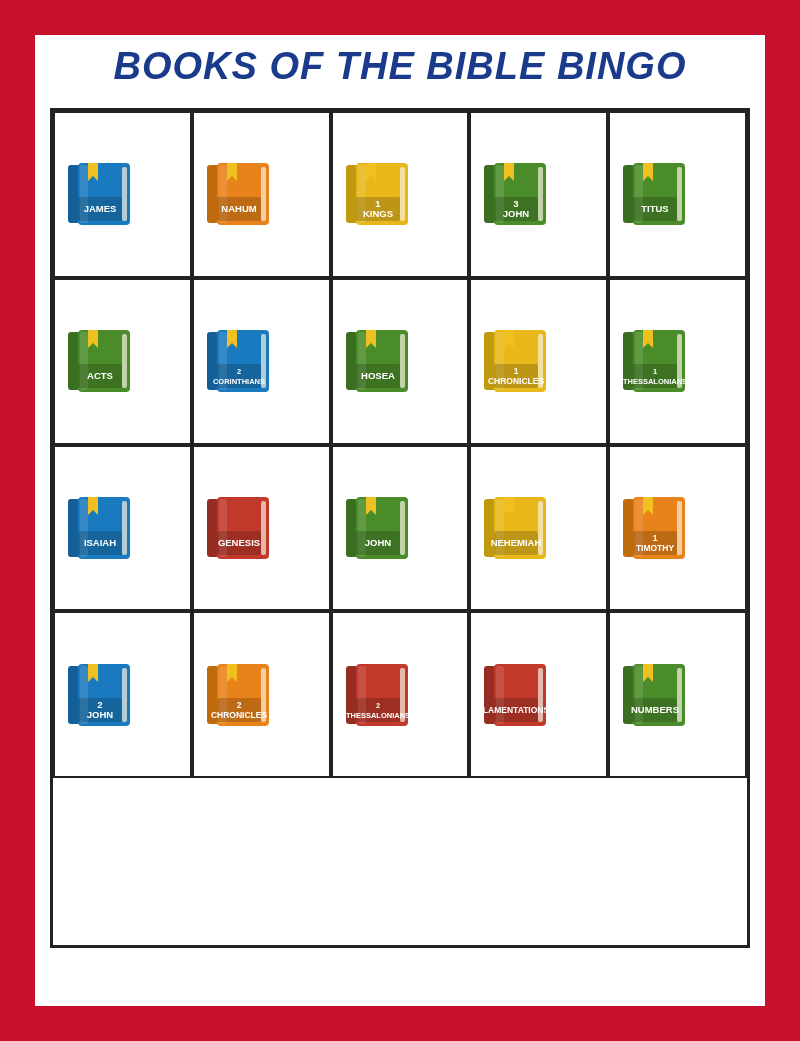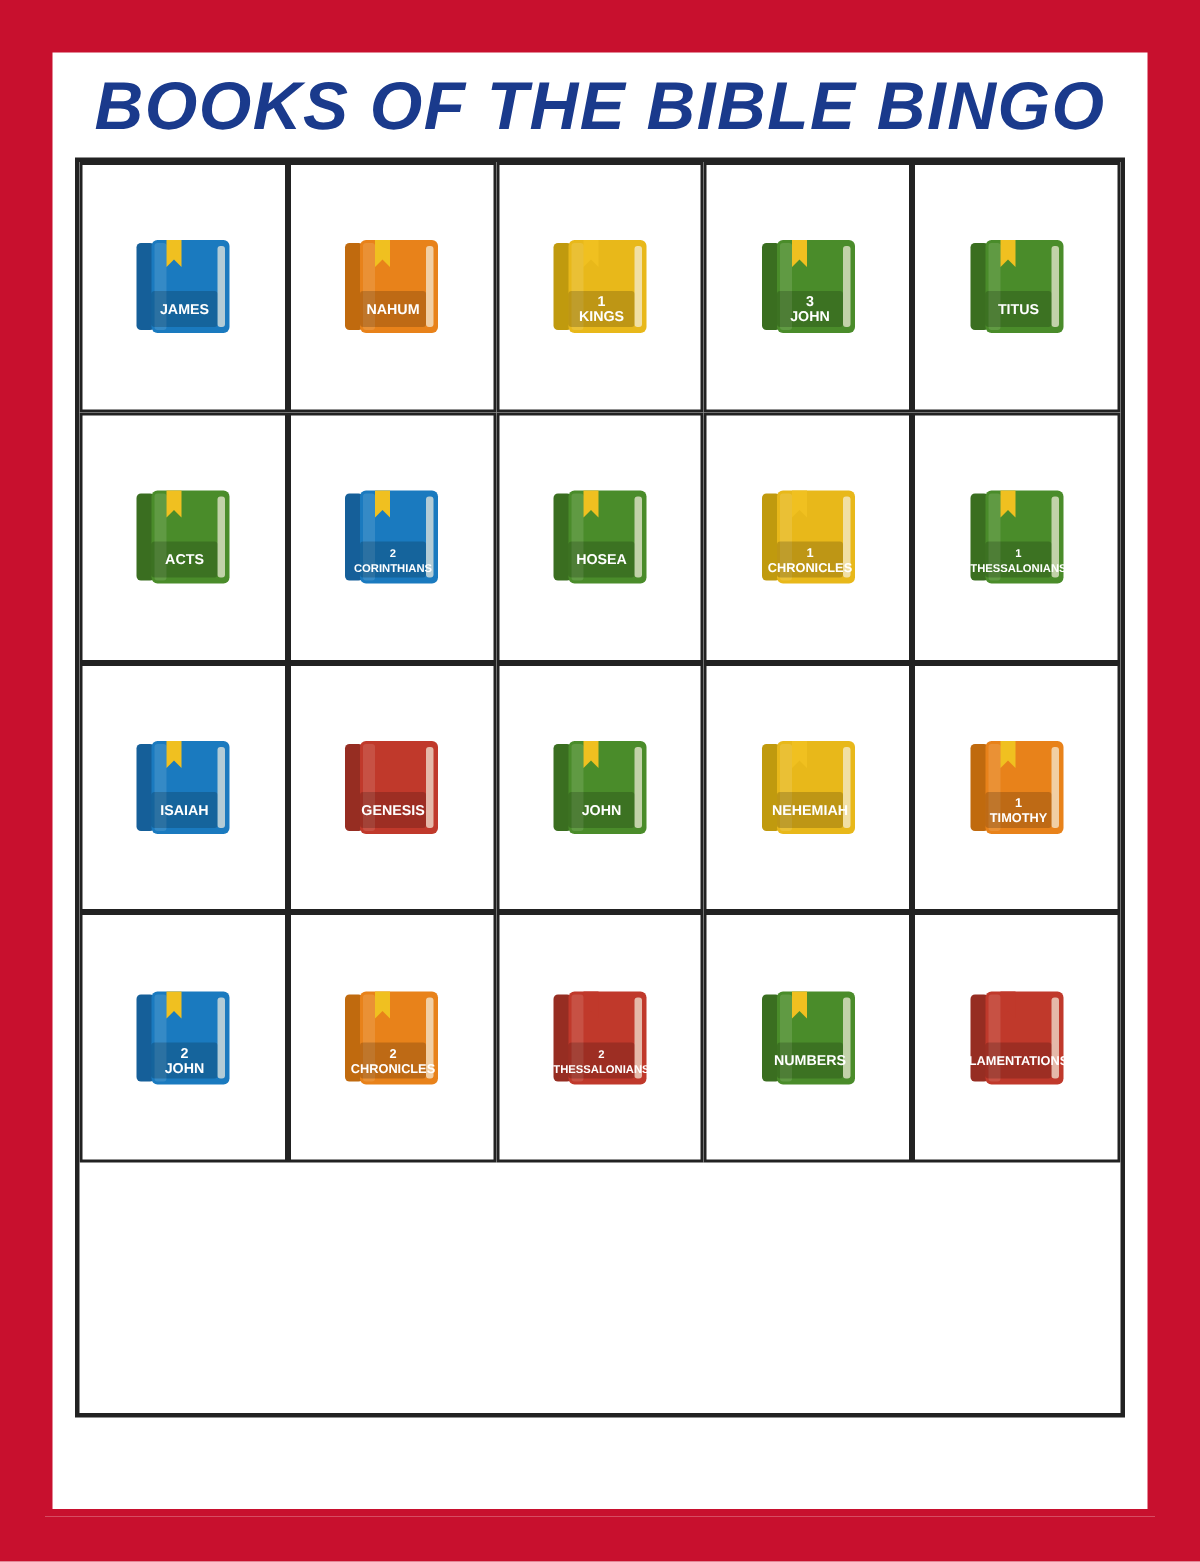--- a/index.html
+++ b/index.html
@@ -25,25 +25,25 @@
       width: 740px;
       height: 981px;
       background: white;
       border: 5px solid #c8102e;
       padding: 10px 20px 15px 20px;
       display: flex;
       flex-direction: column;
       align-items: center;
     }
     .title {
-      font-size: 45px;
+      font-size: 38px;
       font-weight: 900;
       color: #1a3a8c;
       text-align: center;
-      margin-bottom: 8px;
+      margin-bottom: 20px;
       font-family: 'Arial Black', Arial, sans-serif;
       letter-spacing: 1px;
       text-transform: uppercase;
       font-style: italic;
     }
     .grid-container {
       border: 3px solid #222;
       display: grid;
       grid-template-columns: repeat(5, 1fr);
       grid-template-rows: repeat(5, 1fr);
@@ -54,21 +54,20 @@
       border: 2px solid #222;
       display: flex;
       align-items: center;
       justify-content: center;
       background: white;
       padding: 4px;
     }
     .book-wrapper {
       display: flex;
       flex-direction: column;
-      align-items: center;
       justify-content: center;
       width: 100%;
       height: 100%;
     }
     .book-icon {
       width: 80px;
       height: 80px;
       position: relative;
       display: flex;
       align-items: center;
@@ -498,56 +497,56 @@
       <text x="40" y="62" text-anchor="middle" font-family="Arial, sans-serif" font-weight="900" font-size="7.5" fill="white">THESSALONIANS</text>
     </svg>
   </div>
           </div>
         </div>
         <div class="cell">
           <div class="book-wrapper">
             <div class="book-icon">
     <svg class="book-svg" viewBox="0 0 78 78" xmlns="http://www.w3.org/2000/svg">
 
+      <rect x="8" y="10" width="12" height="58" rx="3" fill="#962d22"></rect>
+
+      <rect x="18" y="8" width="52" height="62" rx="4" fill="#c0392b"></rect>
+
+      <rect x="62" y="12" width="5" height="54" rx="2" fill="#f5f0e0" opacity="0.7"></rect>
+
+      <polygon points="28,8 38,8 38,26 33,21 28,26" fill="#c0392b"></polygon>
+
+      <rect x="20" y="10" width="8" height="58" rx="2" fill="white" opacity="0.12"></rect>
+
+      <rect x="18" y="42" width="44" height="24" rx="2" fill="rgba(0,0,0,0.18)"></rect>
+
+      <text x="40" y="57" text-anchor="middle" font-family="Arial, sans-serif" font-weight="900" font-size="8.5" fill="white" text-decoration="none">LAMENTATIONS</text>
+
+    </svg>
+  </div>
+          </div>
+        </div>
+        <div class="cell">
+          <div class="book-wrapper">
+            <div class="book-icon">
+    <svg class="book-svg" viewBox="0 0 78 78" xmlns="http://www.w3.org/2000/svg">
+
       <rect x="8" y="10" width="12" height="58" rx="3" fill="#3a6e20"></rect>
 
       <rect x="18" y="8" width="52" height="62" rx="4" fill="#4a8c2a"></rect>
 
       <rect x="62" y="12" width="5" height="54" rx="2" fill="#f5f0e0" opacity="0.7"></rect>
 
       <polygon points="28,8 38,8 38,26 33,21 28,26" fill="#f0c020"></polygon>
 
       <rect x="20" y="10" width="8" height="58" rx="2" fill="white" opacity="0.12"></rect>
 
       <rect x="18" y="42" width="44" height="24" rx="2" fill="rgba(0,0,0,0.18)"></rect>
 
       <text x="40" y="57" text-anchor="middle" font-family="Arial, sans-serif" font-weight="900" font-size="9.5" fill="white" text-decoration="none">NUMBERS</text>
 
     </svg>
   </div>
           </div>
         </div>
-        <div class="cell">
-          <div class="book-wrapper">
-            <div class="book-icon">
-    <svg class="book-svg" viewBox="0 0 78 78" xmlns="http://www.w3.org/2000/svg">
-
-      <rect x="8" y="10" width="12" height="58" rx="3" fill="#962d22"></rect>
-
-      <rect x="18" y="8" width="52" height="62" rx="4" fill="#c0392b"></rect>
-
-      <rect x="62" y="12" width="5" height="54" rx="2" fill="#f5f0e0" opacity="0.7"></rect>
-
-      <polygon points="28,8 38,8 38,26 33,21 28,26" fill="#c0392b"></polygon>
-
-      <rect x="20" y="10" width="8" height="58" rx="2" fill="white" opacity="0.12"></rect>
-
-      <rect x="18" y="42" width="44" height="24" rx="2" fill="rgba(0,0,0,0.18)"></rect>
-
-      <text x="40" y="57" text-anchor="middle" font-family="Arial, sans-serif" font-weight="900" font-size="8.5" fill="white" text-decoration="none">LAMENTATIONS</text>
-
-    </svg>
-  </div>
-          </div>
-        </div>
       </div>
   </div>
 </div>
 
 </body></html>

